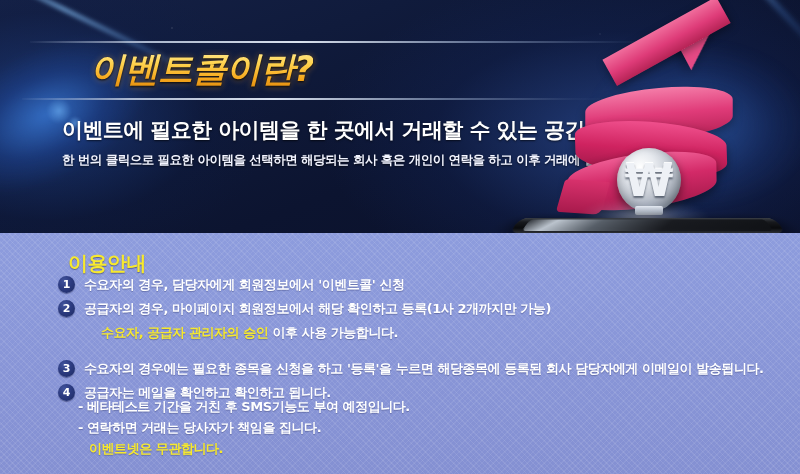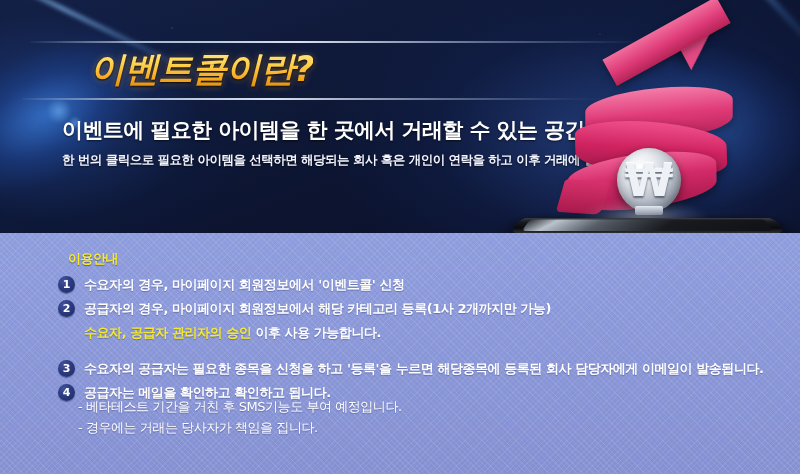--- a/index.html
+++ b/index.html
@@ -278,21 +278,21 @@
     width: 800px; height: 241px;
     background-color: #8b9adb;
     background-image:
       repeating-linear-gradient(45deg, rgba(255,255,255,0.085) 0px, rgba(255,255,255,0.085) 1px, rgba(255,255,255,0) 1px, rgba(255,255,255,0) 4px),
       repeating-linear-gradient(-45deg, rgba(255,255,255,0.07) 0px, rgba(255,255,255,0.07) 1px, rgba(255,255,255,0) 1px, rgba(255,255,255,0) 4px),
       linear-gradient(180deg, #8d9cdd 0%, #8895d7 55%, #8490d2 100%);
   }
   .guide-title {
     position: absolute;
     left: 68px; top: 250px;
-    font-size: 13px;
+    font-size: 20px;
     font-weight: 700;
     color: #f7e92e;
     letter-spacing: -0.5px;
     text-shadow: 0 1px 1px rgba(40,45,95,0.55);
   }
 
   .guide-list { position: absolute; left: 58px; top: 274px; width: 730px; }
   .guide-row {
     position: relative;
     display: flex;
@@ -317,36 +317,36 @@
     margin-left: 9px;
     font-size: 13px;
     font-weight: 700;
     color: #ffffff;
     letter-spacing: -0.45px;
     line-height: 21px;
     text-shadow: 0 1px 1px rgba(55,62,115,0.45);
     white-space: nowrap;
   }
   .guide-subline {
-    margin-left: 26px;
+    margin-left: 43px;
     font-size: 13px;
     font-weight: 700;
     letter-spacing: -0.45px;
     line-height: 21px;
     color: #ffffff;
     text-shadow: 0 1px 1px rgba(55,62,115,0.45);
     white-space: nowrap;
   }
   .hl { color: #f7e92e; }
 
   .notes {
     position: absolute;
     left: 78px; top: 396px;
     font-size: 13px;
-    font-weight: 400;
+    font-weight: 700;
     color: #ffffff;
     letter-spacing: -0.45px;
     line-height: 21px;
     text-shadow: 0 1px 1px rgba(55,62,115,0.45);
     white-space: nowrap;
   }
   .notes .indent { padding-left: 11px; }
 </style>
 </head>
 <body>
@@ -392,38 +392,39 @@
   </div>
 
   <div class="guide-panel"></div>
 
   <div class="guide-title">이용안내</div>
 
   <div class="guide-list">
 
     <div class="guide-row">
       <div class="badge">1</div>
-      <div class="guide-text">수요자의 경우, 마이페이지 회원정보에서 '이벤트콜' 신청</div>
+      <div class="guide-text">수요자의 경우, 담당자에게 회원정보에서 '이벤트콜' 신청</div>
     </div>
 
     <div class="guide-row">
       <div class="badge">2</div>
-      <div class="guide-text">공급자의 경우, 마이페이지 회원정보에서 해당 카테고리 등록(1사 2개까지만 가능)</div>
+      <div class="guide-text">공급자의 경우, 마이페이지 회원정보에서 해당 확인하고 등록(1사 2개까지만 가능)</div>
     </div>
     <div class="guide-subline"><span class="hl">수요자, 공급자 관리자의 승인</span><span> 이후 사용 가능합니다.</span></div>
 
     <div class="guide-row gap-before">
       <div class="badge">3</div>
-      <div class="guide-text">수요자의 공급자는 필요한 종목을 신청을 하고 '등록'을 누르면 해당종목에 등록된 회사 담당자에게 이메일이 발송됩니다.</div>
+      <div class="guide-text">수요자의 경우에는 필요한 종목을 신청을 하고 '등록'을 누르면 해당종목에 등록된 회사 담당자에게 이메일이 발송됩니다.</div>
     </div>
 
     <div class="guide-row">
       <div class="badge">4</div>
       <div class="guide-text">공급자는 메일을 확인하고 확인하고 됩니다.</div>
     </div>
   </div>
 
   <div class="notes">
     <div>- 베타테스트 기간을 거친 후 SMS기능도 부여 예정입니다.</div>
-    <div>- 경우에는 거래는 당사자가 책임을 집니다.</div>
+    <div>- 연락하면 거래는 당사자가 책임을 집니다.</div>
+    <div class="indent hl">이벤트넷은 무관합니다.</div>
   </div>
 
 </div>
 
 </body></html>

